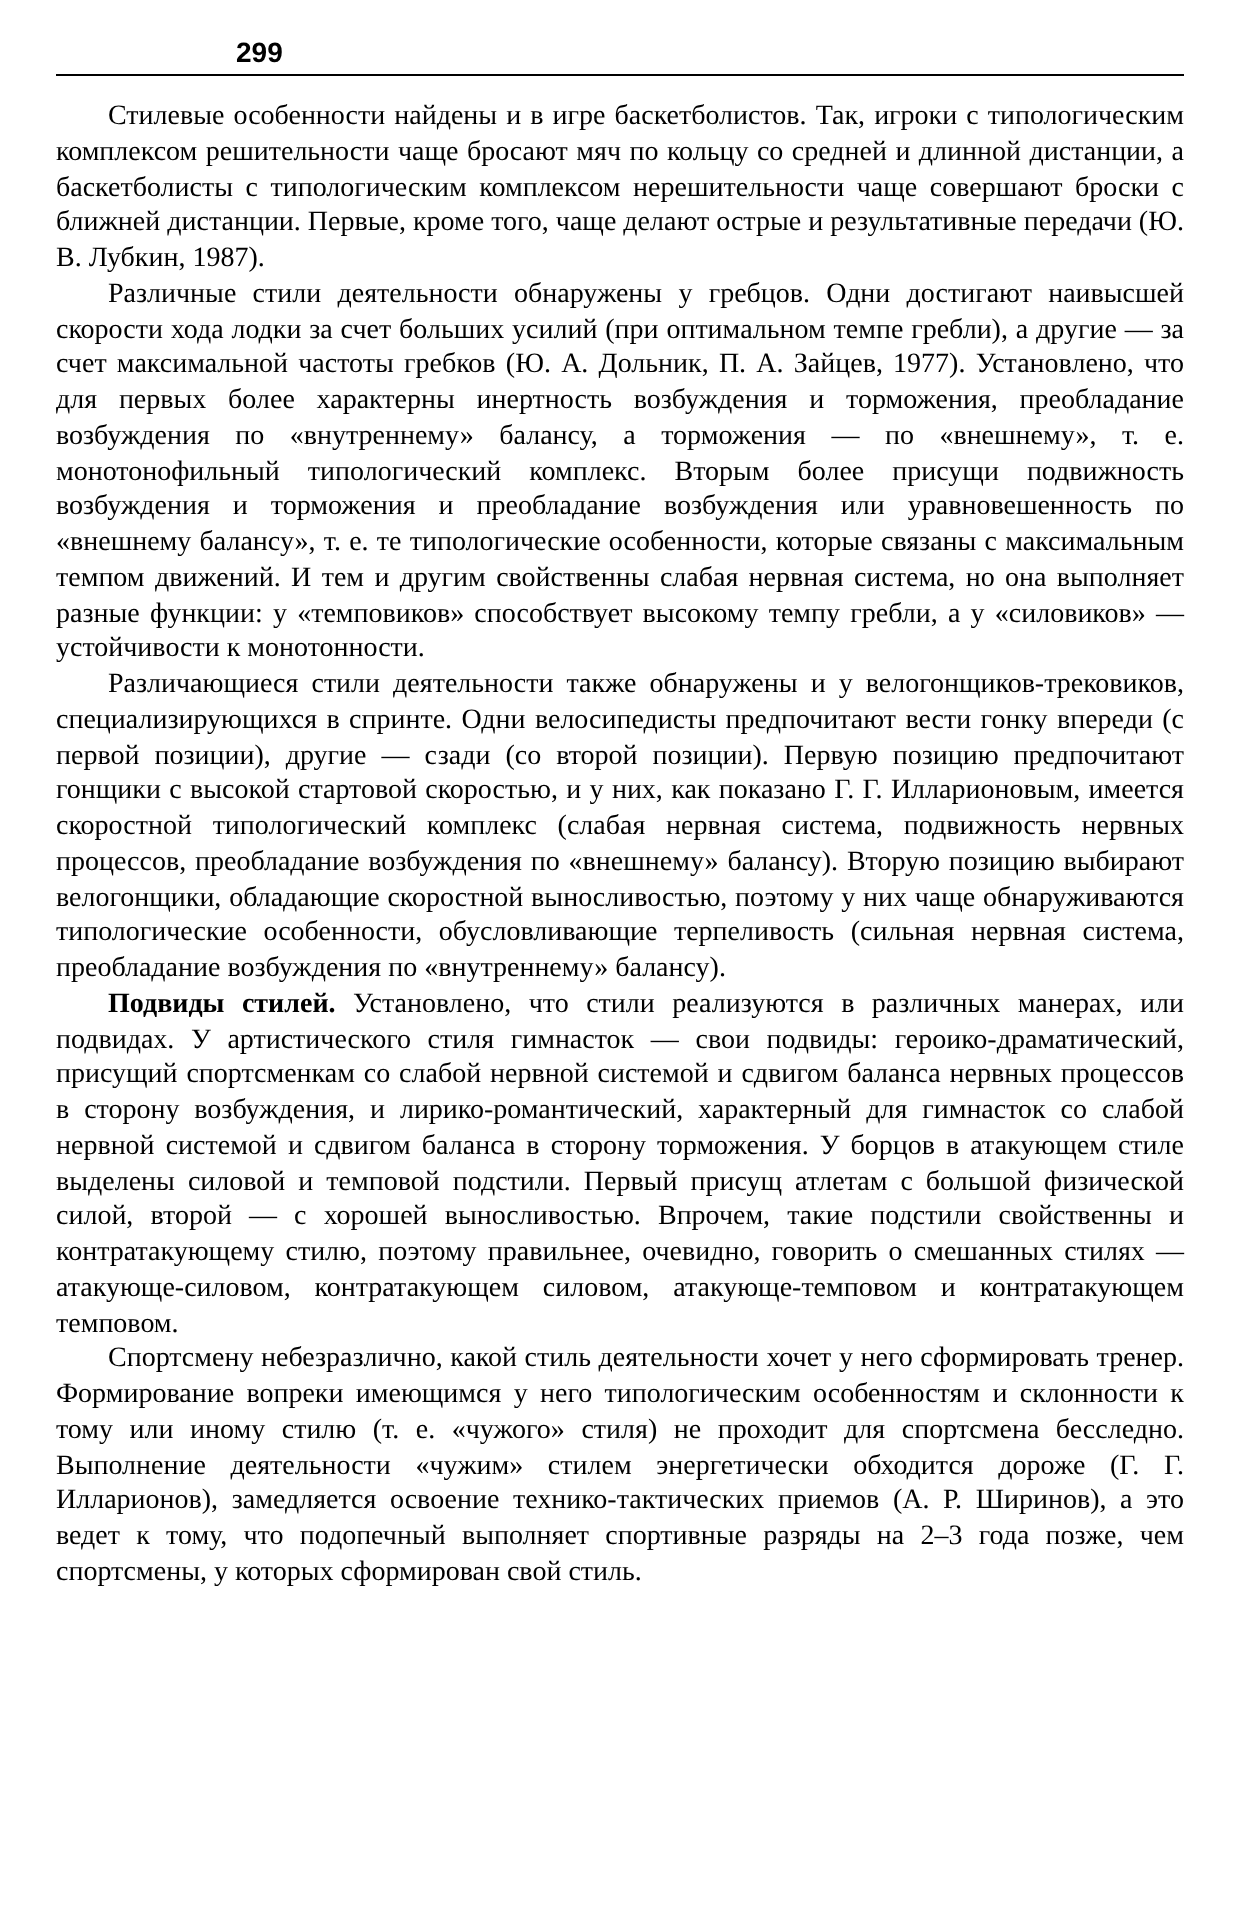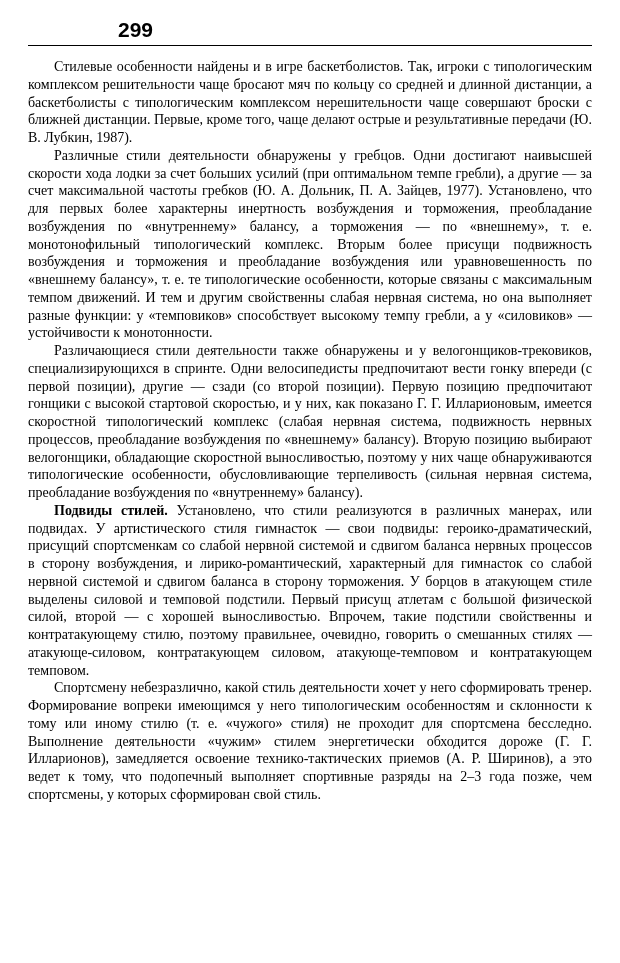--- a/index.html
+++ b/index.html
@@ -32,21 +32,21 @@
     padding-bottom: 3px;
     border-bottom: 1.6px solid #000;
     margin-bottom: 12px;
   }
   .header-title {
     font-size: 13.5px;
     letter-spacing: 0.1px;
     flex: 1 1 auto;
   }
   .header-page {
-    font-size: 21px;
+    font-size: 14px;
     margin-left: 10px;
     flex: 0 0 auto;
   }
   .body-text {
     font-size: 14px;
     line-height: 1.268;
     text-align: justify;
     text-justify: inter-word;
     hyphens: manual;
   }

